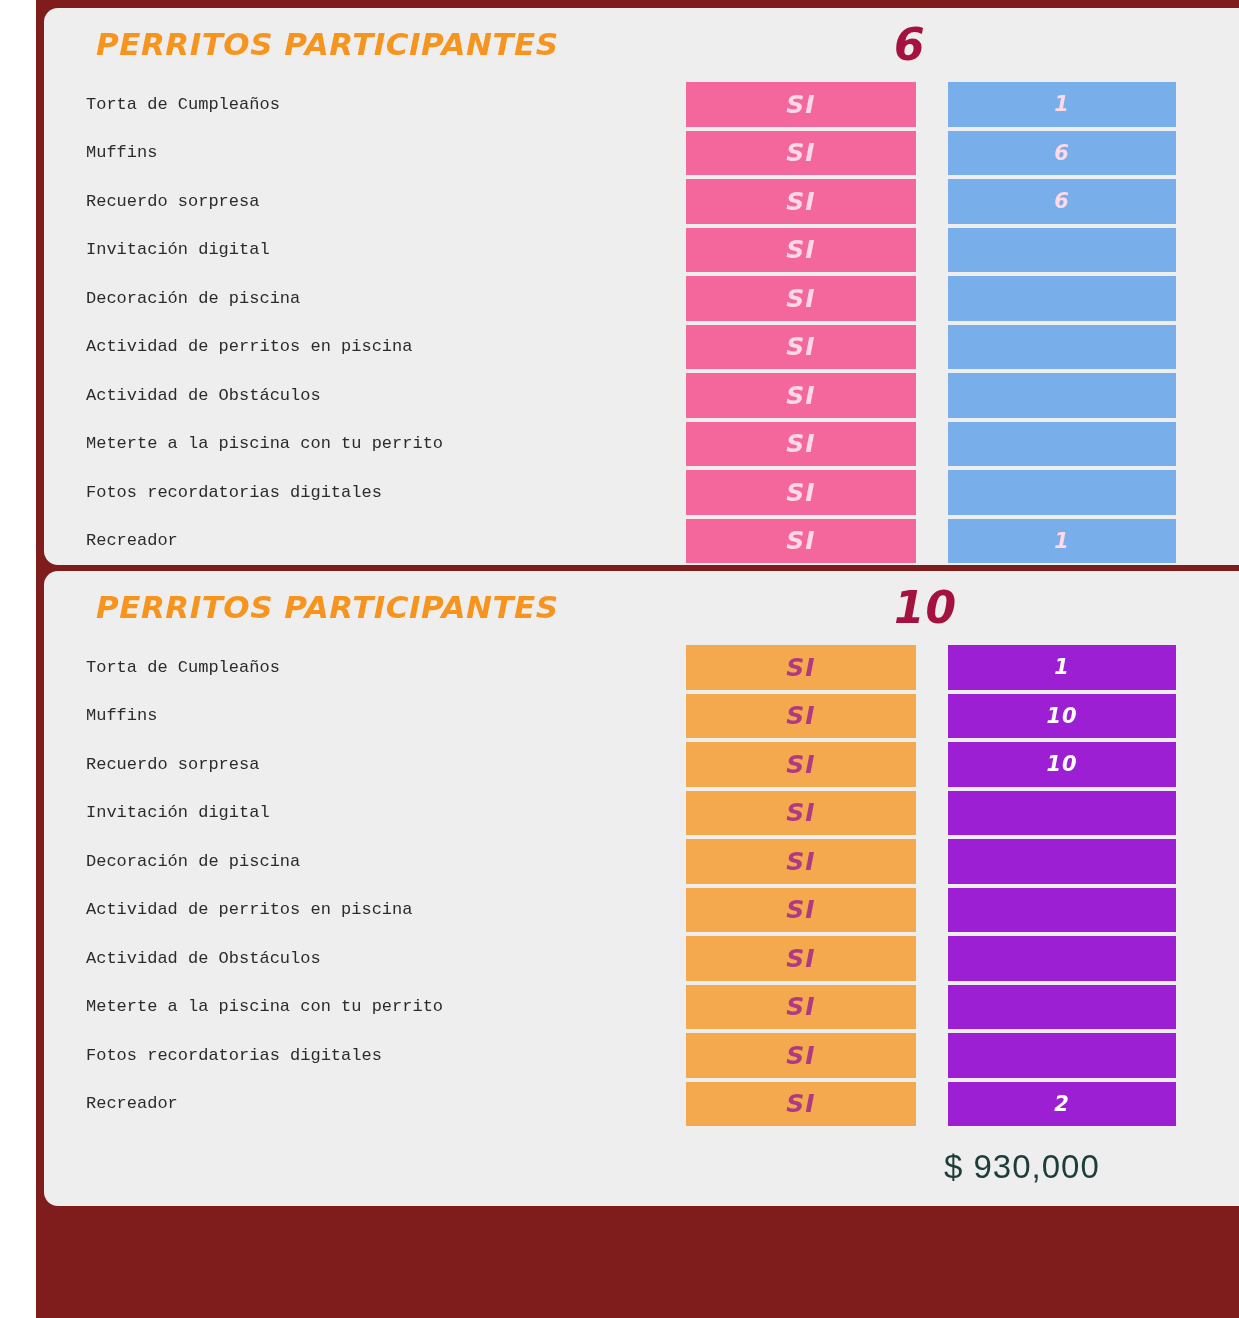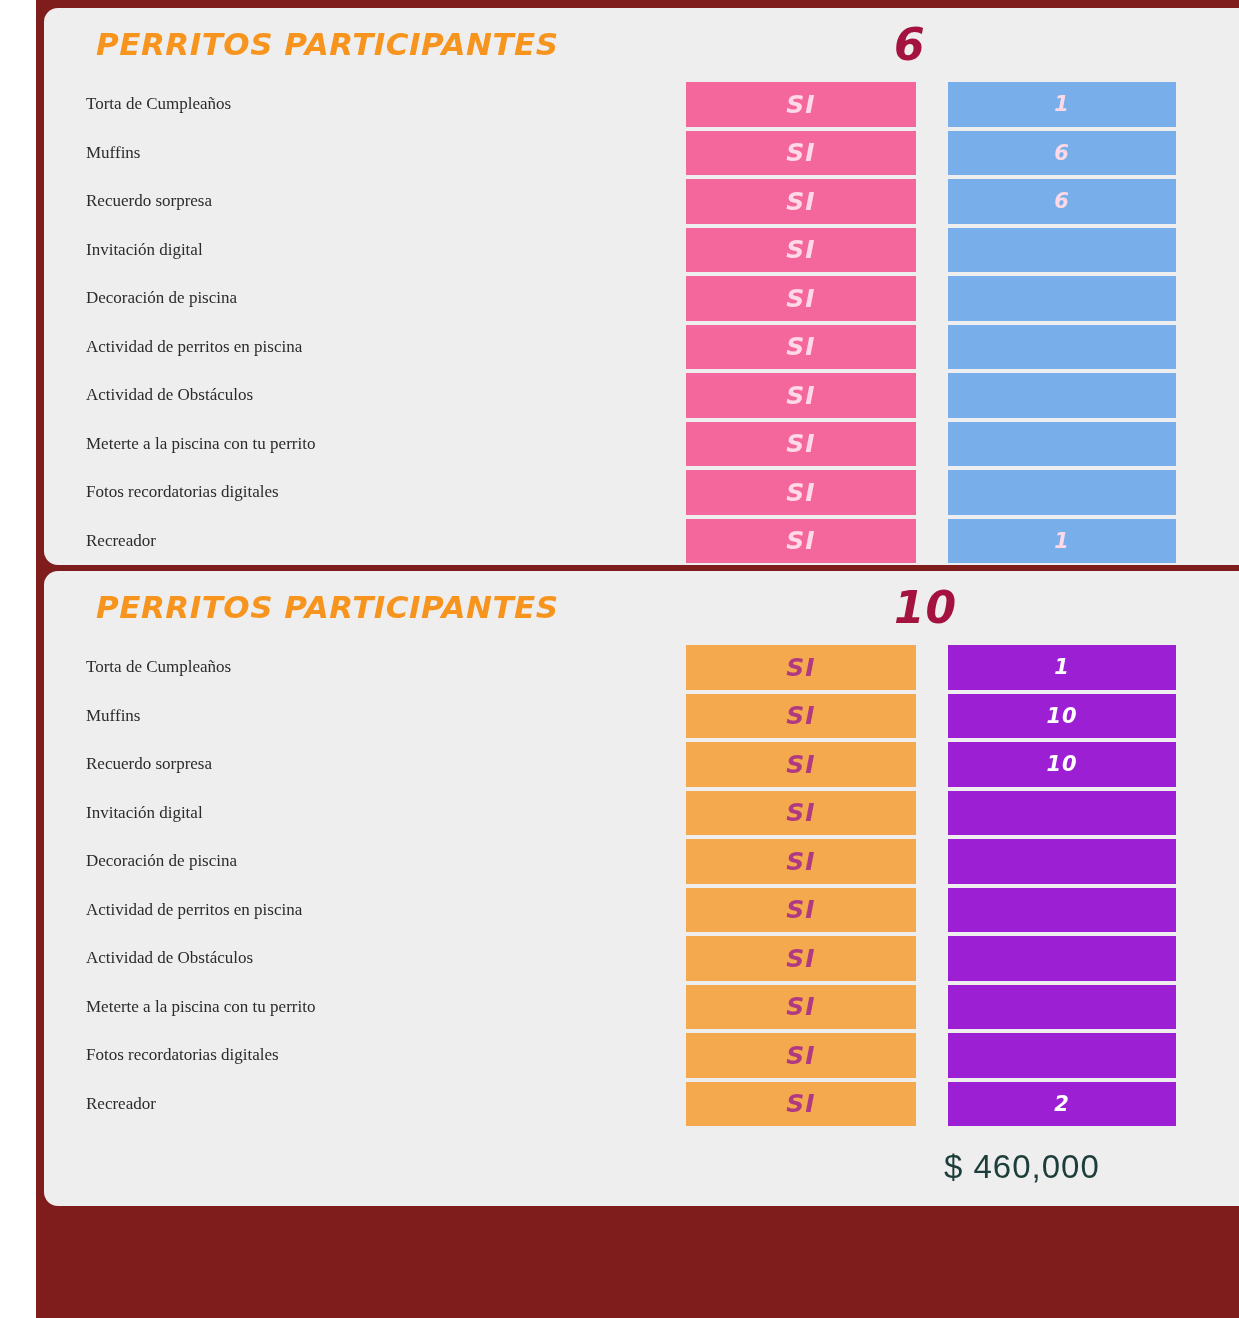--- a/index.html
+++ b/index.html
@@ -71,21 +71,21 @@
     position: relative;
   }
   .row-label {
     width: 642px;
     display: flex;
     align-items: center;
     padding-left: 42px;
     box-sizing: border-box;
     font-size: 17px;
     color: #2b2b2b;
-    font-family: Liberation Serif, serif;
+    font-family: Liberation Mono, monospace;
   }
   .cell-si {
     width: 230px;
     display: flex;
     align-items: center;
     justify-content: center;
     font-family: "DejaVu Sans", sans-serif;
     font-weight: bold;
     font-style: italic;
     font-size: 25px;
@@ -246,17 +246,17 @@
         <div class="cell-si">SI</div>
         <div class="cell-qty"></div>
       </div>
       <div class="row">
         <div class="row-label">Recreador</div>
         <div class="cell-si">SI</div>
         <div class="cell-qty">2</div>
       </div>
     </div>
     <div class="panel-footer">
-      <div class="total">$  460,000</div>
+      <div class="total">$  930,000</div>
     </div>
   </div>
 
 </div>
 
 </body></html>

